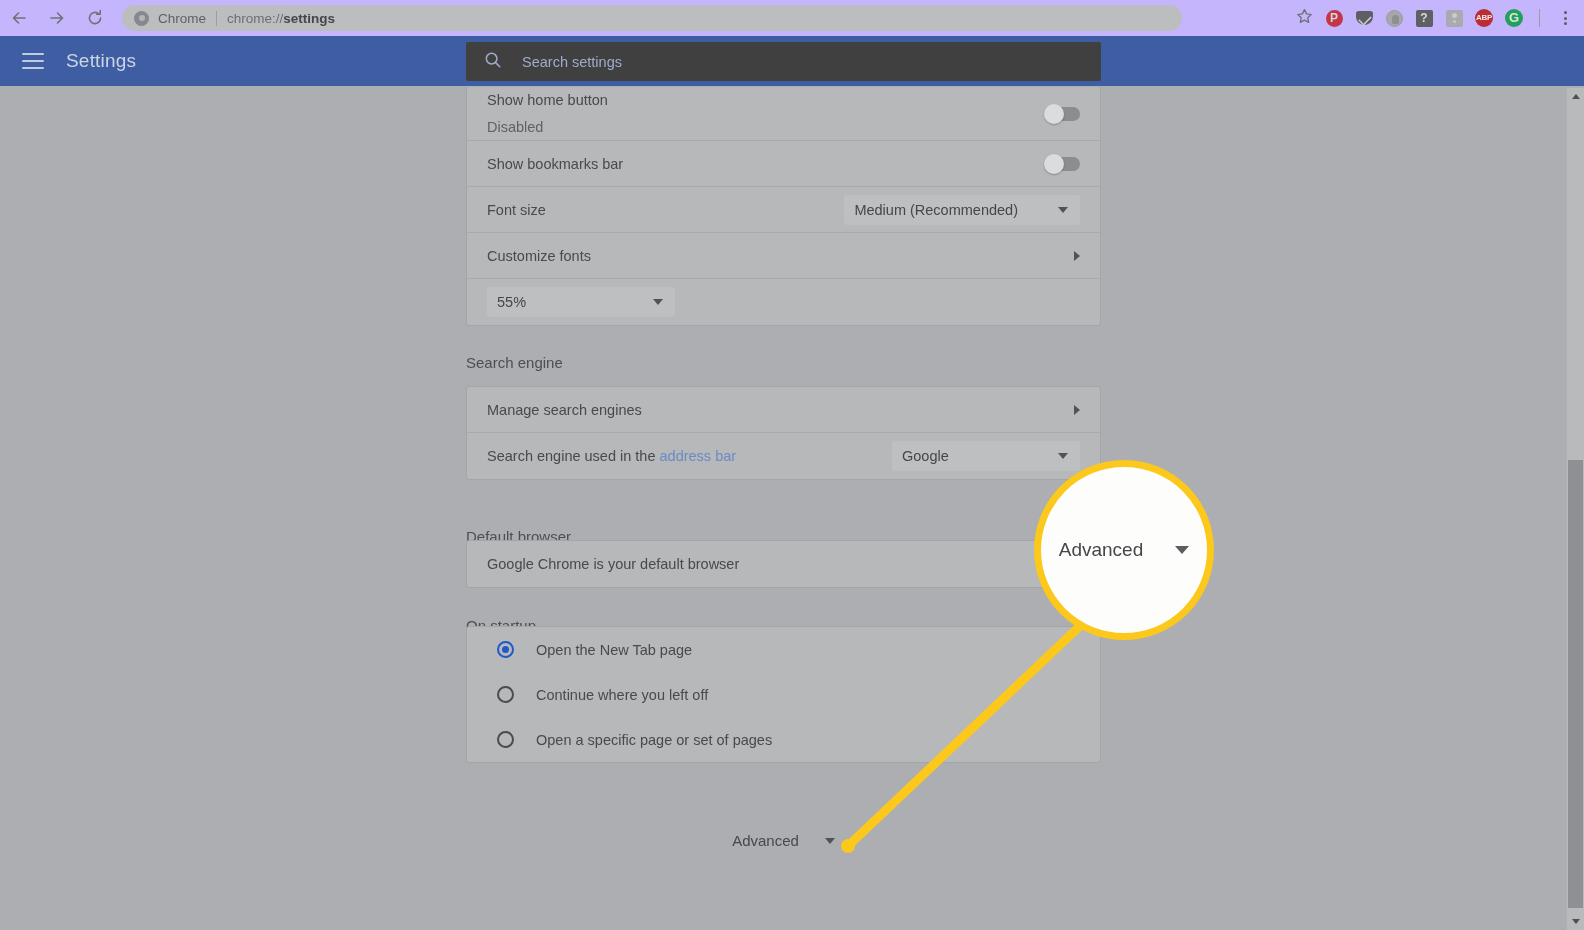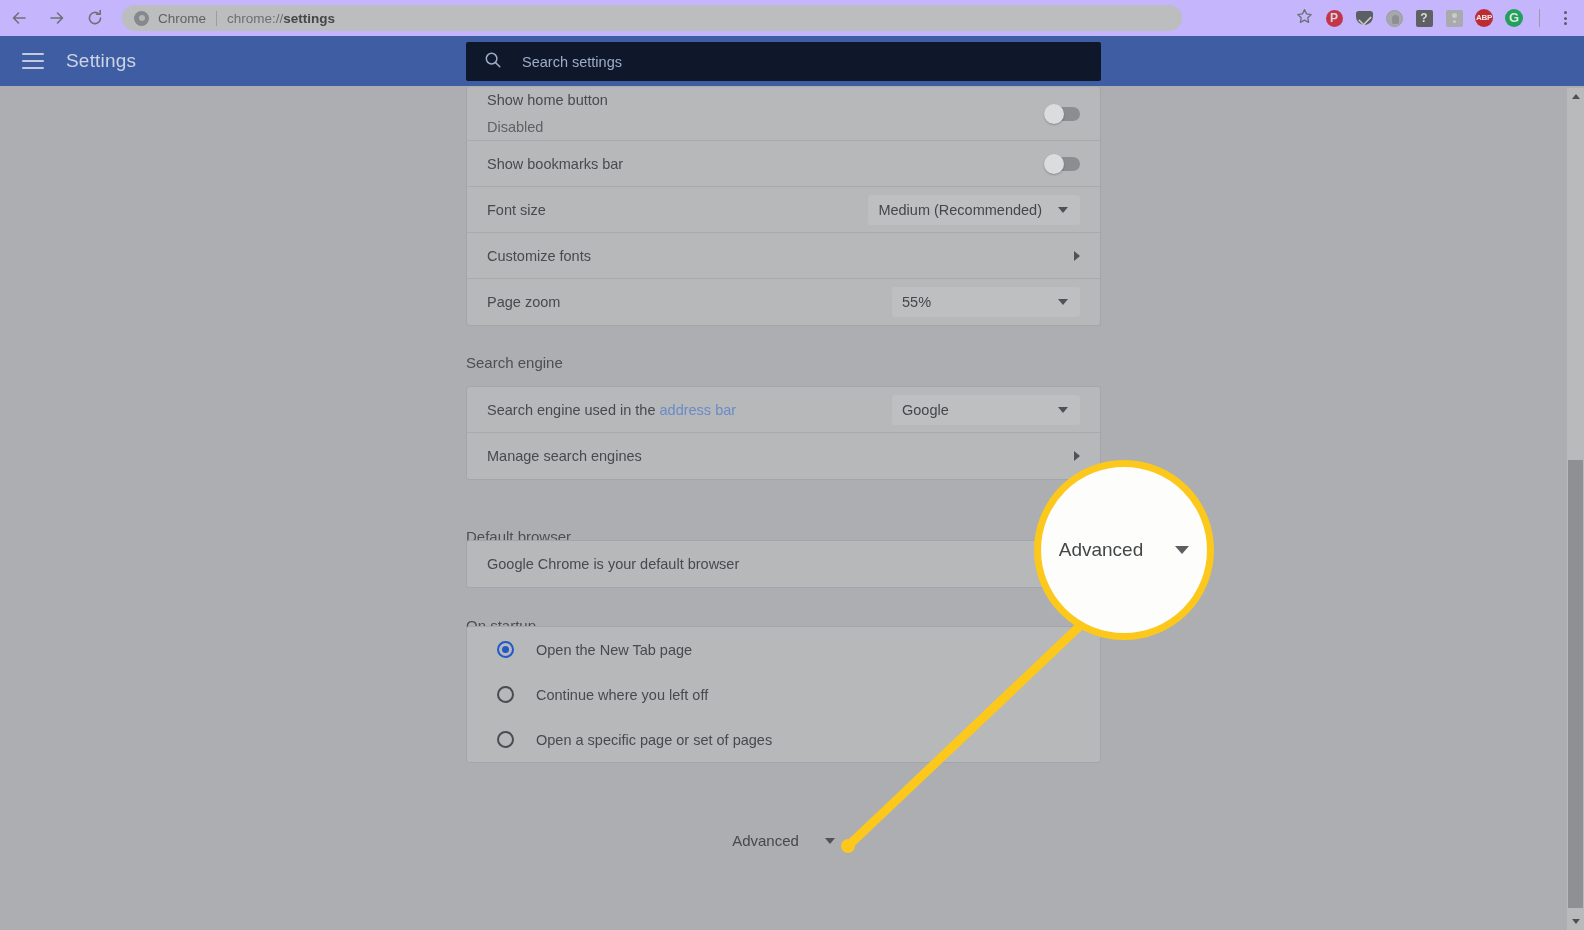--- a/index.html
+++ b/index.html
@@ -128,21 +128,21 @@
   .hamburger {
     width: 22px; height: 16px; margin-left: 22px;
     display: flex; flex-direction: column; justify-content: space-between;
   }
   .hamburger i { height: 2px; background: #c3cbdf; display: block; border-radius: 1px; }
   .settings-title {
     margin-left: 22px; color: #cdd4e4; font-size: 19px; letter-spacing: 0.2px;
   }
   .search-box {
     position: absolute; left: 466px; top: 42px; width: 635px; height: 39px;
-    background: #0f172a; border-radius: 2px;
+    background: #404040; border-radius: 2px;
     display: flex; align-items: center; padding-left: 18px;
   }
   .search-box svg { flex: none; }
   .search-placeholder {
     margin-left: 20px; font-size: 14.5px; color: #9eacca;
   }
 
   
   .content {
     position: absolute; left: 0; top: 88px; width: 1584px; height: 842px;
@@ -176,21 +176,21 @@
   .toggle .knob {
     position: absolute; left: -2px; top: -3px;
     width: 20px; height: 20px; border-radius: 50%;
     background: #dadcdd; box-shadow: 0 1px 2px rgba(0,0,0,0.25);
   }
 
   .select {
     background: #bdbfc1; border-radius: 3px;
     height: 30px; min-width: 188px;
     display: flex; align-items: center; justify-content: space-between;
-    padding: 0 12px 0 10px; flex: none;
+    padding: 0 12px 0 10px; flex: none; gap: 24px;
   }
   .select-value { font-size: 14.5px; color: #44474a; }
   .caret-down {
     width: 0; height: 0;
     border-left: 5px solid transparent; border-right: 5px solid transparent;
     border-top: 6px solid #505356; margin-left: 16px;
   }
   .caret-right {
     width: 0; height: 0;
     border-top: 5px solid transparent; border-bottom: 5px solid transparent;
@@ -386,40 +386,39 @@
           <span class="caret-down"></span>
         </div>
       </div>
 
       <div class="row">
         <span class="row-label">Customize fonts</span>
         <span class="caret-right"></span>
       </div>
 
       <div class="row">
-        <span class="row-label">Page zoom</span>
         <div class="select">
           <span class="select-value">55%</span>
           <span class="caret-down"></span>
         </div>
       </div>
     </div>
 
     <div class="section-title" style="top:266px;">Search engine</div>
     <div class="card" style="top:298px;">
+      <div class="row">
+        <span class="row-label">Manage search engines</span>
+        <span class="caret-right"></span>
+      </div>
       <div class="row">
         <span class="row-label"><span>Search engine used in the </span><span class="link">address bar</span></span>
         <div class="select">
           <span class="select-value">Google</span>
           <span class="caret-down"></span>
         </div>
-      </div>
-      <div class="row">
-        <span class="row-label">Manage search engines</span>
-        <span class="caret-right"></span>
       </div>
     </div>
 
     <div class="section-title" style="top:440px;">Default browser</div>
     <div class="card" style="top:452px;">
       <div class="row">
         <span class="row-label">Google Chrome is your default browser</span>
       </div>
     </div>
 

